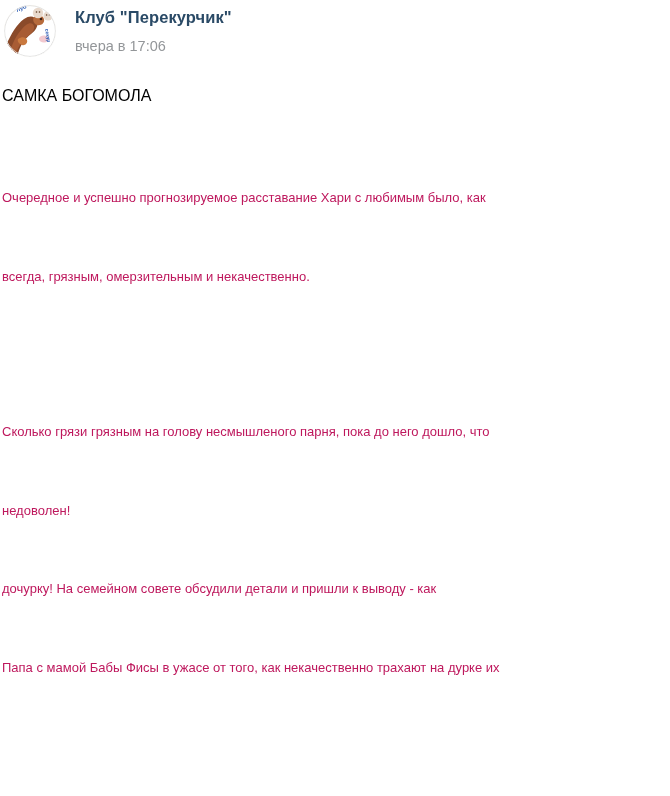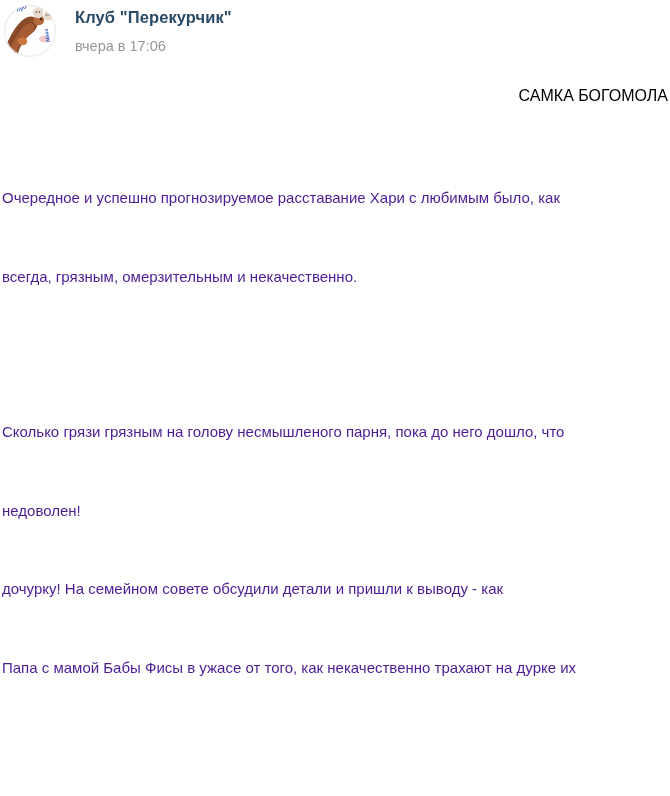--- a/index.html
+++ b/index.html
@@ -74,27 +74,26 @@
   .post-body {
     padding: 0 2px 0 2px;
   }
 
   .headline {
     font-size: 16px;
     line-height: 26px;
     color: #000;
     margin: 21px 0 0 0;
     white-space: nowrap;
-    text-align: right;
   }
 
   .para {
-    font-size: 15px;
+    font-size: 13px;
     line-height: 26.2px;
-    color: #4c1d95;
+    color: #be185d;
     margin: 24px 0 0 0;
     white-space: pre-wrap;
   }
   .para .line {
     display: block;
     white-space: nowrap;
   }
 </style>
 </head>
 <body>

